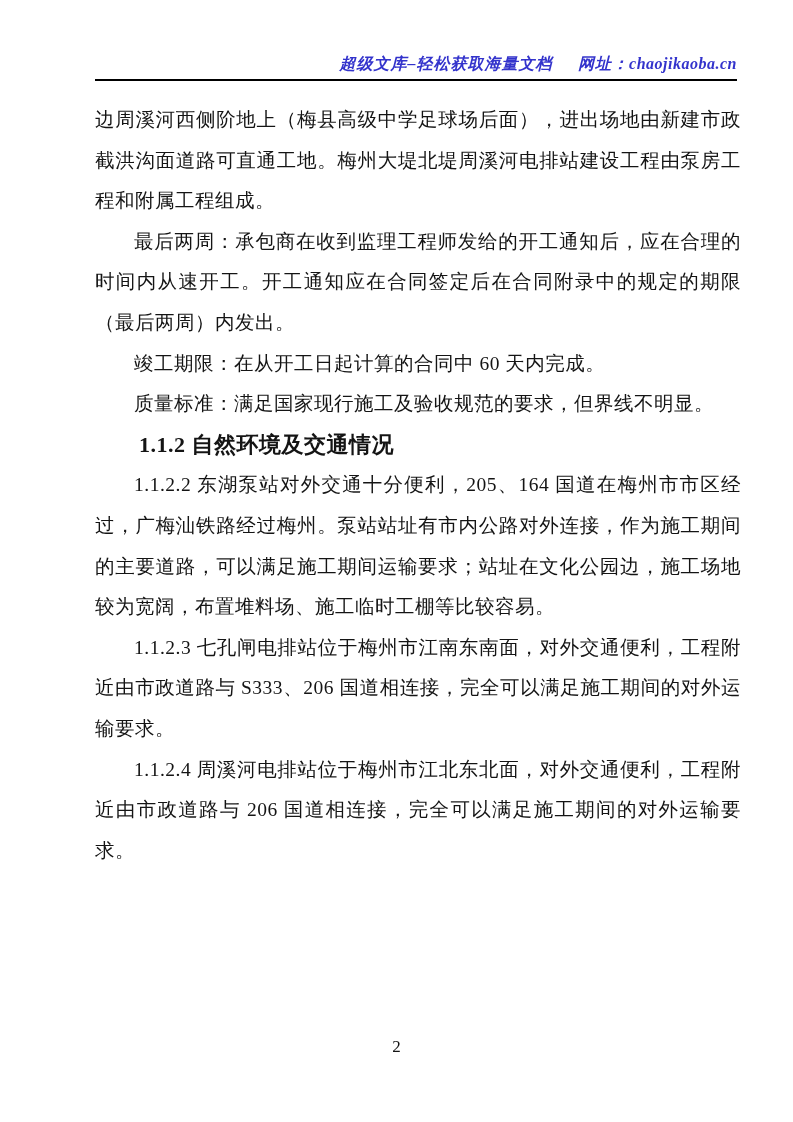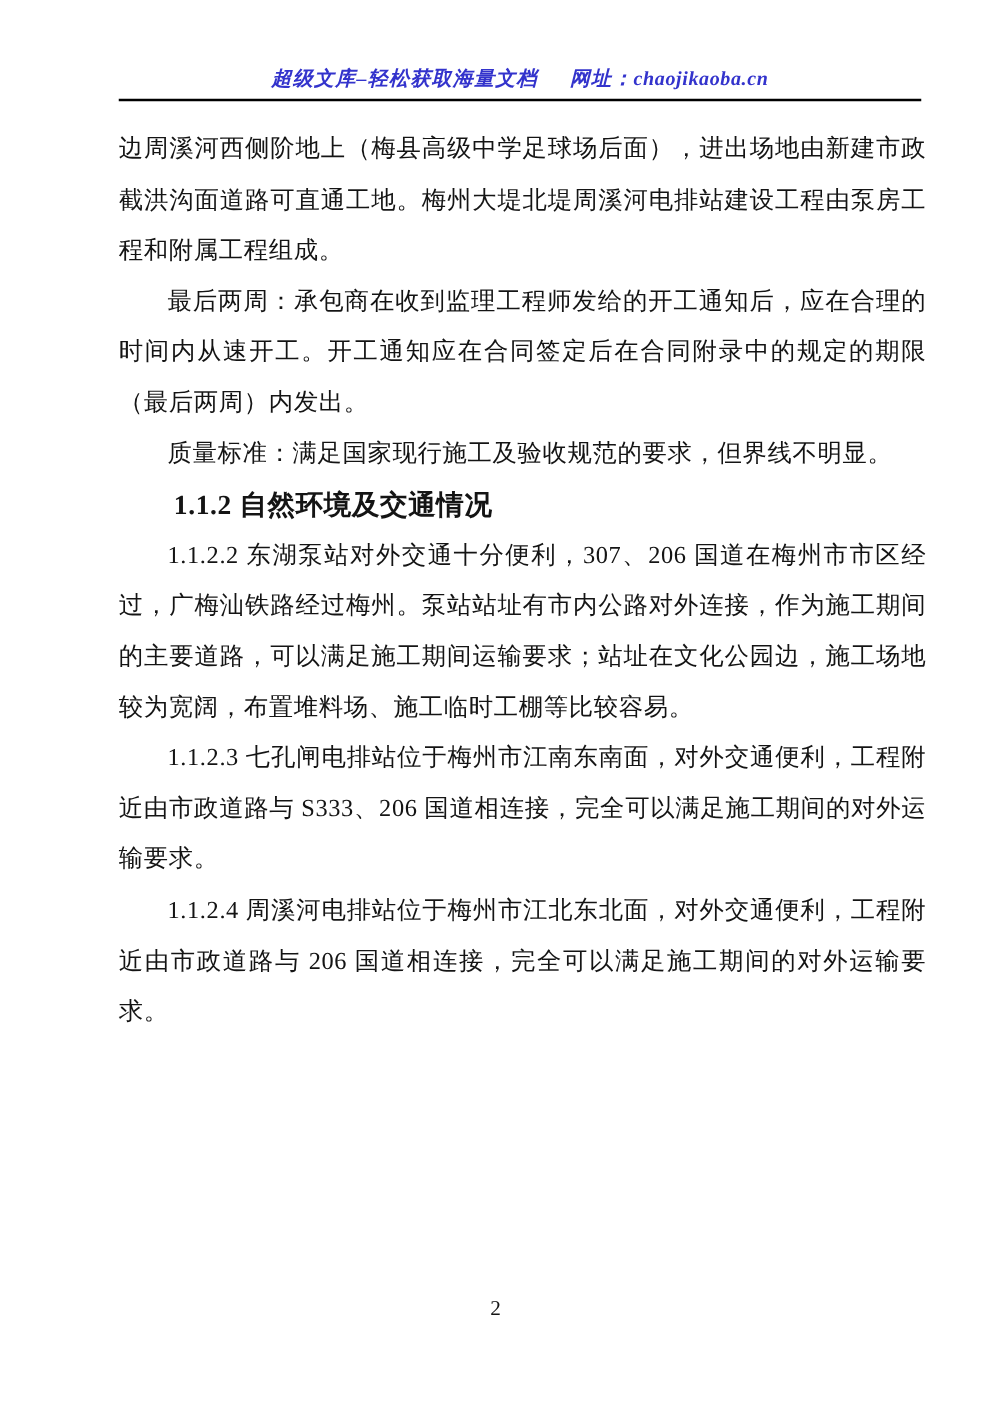--- a/index.html
+++ b/index.html
@@ -17,21 +17,21 @@
     color: #141414;
   }
   
   .header {
     position: absolute;
     left: 95px;
     right: 56px;
     top: 54px;
     border-bottom: 2px solid #000000;
     padding-bottom: 5px;
-    text-align: center;
+    text-align: right;
     font-style: italic;
     font-weight: 600;
     font-size: 16px;
     line-height: 20px;
     color: #3333CC;
     letter-spacing: 1px;
     white-space: nowrap;
   }
   .header .url-group {
     margin-left: 1.6em;
@@ -84,23 +84,24 @@
 
 <div class="page">
 
   <div class="header">
     <span>超级文库–轻松获取海量文档</span><span class="url-group"><span>网址：</span><a href="#" class="url">chaojikaoba.cn</a></span>
   </div>
 
   <div class="doc-body">
     <p class="no-indent">边周溪河西侧阶地上（梅县高级中学足球场后面），进出场地由新建市政截洪沟面道路可直通工地。梅州大堤北堤周溪河电排站建设工程由泵房工程和附属工程组成。</p>
     <p>最后两周：承包商在收到监理工程师发给的开工通知后，应在合理的时间内从速开工。开工通知应在合同签定后在合同附录中的规定的期限（最后两周）内发出。</p>
+    <p>竣工期限：在从开工日起计算的合同中 60 天内完成。</p>
     <p>质量标准：满足国家现行施工及验收规范的要求，但界线不明显。</p>
     <h2 class="heading">1.1.2 自然环境及交通情况</h2>
-    <p>1.1.2.2 东湖泵站对外交通十分便利，307、206 国道在梅州市市区经过，广梅汕铁路经过梅州。泵站站址有市内公路对外连接，作为施工期间的主要道路，可以满足施工期间运输要求；站址在文化公园边，施工场地较为宽阔，布置堆料场、施工临时工棚等比较容易。</p>
+    <p>1.1.2.2 东湖泵站对外交通十分便利，205、164 国道在梅州市市区经过，广梅汕铁路经过梅州。泵站站址有市内公路对外连接，作为施工期间的主要道路，可以满足施工期间运输要求；站址在文化公园边，施工场地较为宽阔，布置堆料场、施工临时工棚等比较容易。</p>
     <p>1.1.2.3 七孔闸电排站位于梅州市江南东南面，对外交通便利，工程附近由市政道路与 S333、206 国道相连接，完全可以满足施工期间的对外运输要求。</p>
     <p>1.1.2.4 周溪河电排站位于梅州市江北东北面，对外交通便利，工程附近由市政道路与 206 国道相连接，完全可以满足施工期间的对外运输要求。</p>
   </div>
 
   <div class="footer">
     <span>2</span>
   </div>
 
 </div>
 

